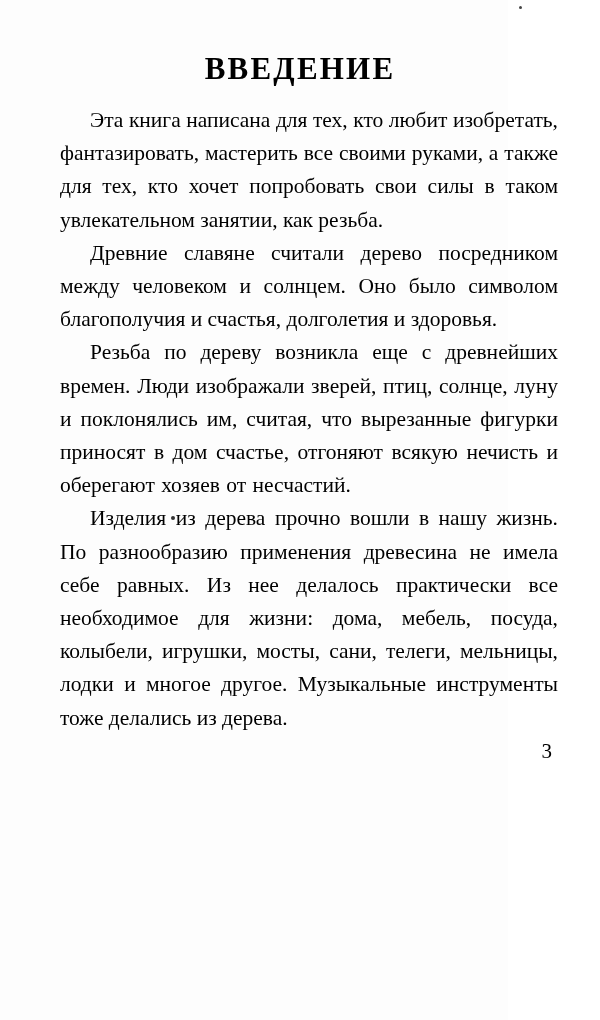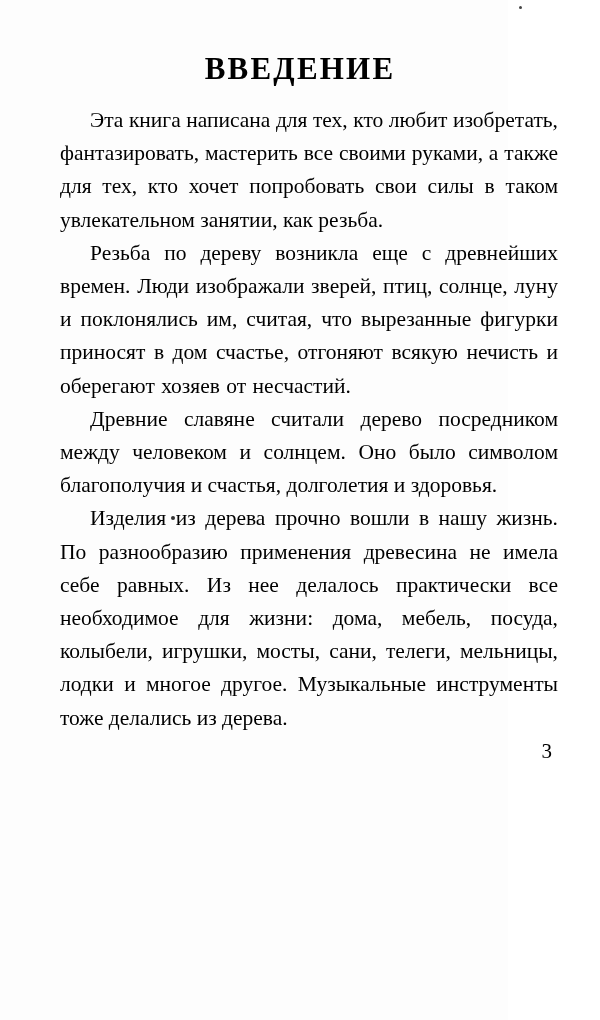--- a/index.html
+++ b/index.html
@@ -84,22 +84,22 @@
 <body>
 
 <div class="page">
 
   <div class="top-speck"></div>
 
   <h1 class="chapter-title">ВВЕДЕНИЕ</h1>
 
   <div class="body-text">
     <p class="para">Эта книга написана для тех, кто любит изобретать, фантазировать, мастерить все своими руками, а также для тех, кто хочет попробовать свои силы в таком увлекательном занятии, как резьба.</p>
+    <p class="para">Древние славяне считали дерево посредником между человеком и солнцем. Оно было символом благополучия и счастья, долголетия и здоровья.</p>
     <p class="para wide-space">Резьба по дереву возникла еще с древнейших времен. Люди изображали зверей, птиц, солнце, луну и поклонялись им, считая, что вырезанные фигурки приносят в дом счастье, отгоняют всякую нечисть и оберегают хозяев от несчастий.</p>
-    <p class="para">Древние славяне считали дерево посредником между человеком и солнцем. Оно было символом благополучия и счастья, долголетия и здоровья.</p>
     <p class="para">Изделия из дерева прочно вошли в нашу жизнь. По разнообразию применения древесина не имела себе равных. Из нее делалось практически все необходимое для жизни: дома, мебель, посуда, колыбели, игрушки, мосты, сани, телеги, мельницы, лодки и многое другое. Музыкальные инструменты тоже делались из дерева.</p>
   </div>
 
   <div class="speck-a"></div>
 
   <div class="page-number">3</div>
 
 </div>
 
 </body></html>

